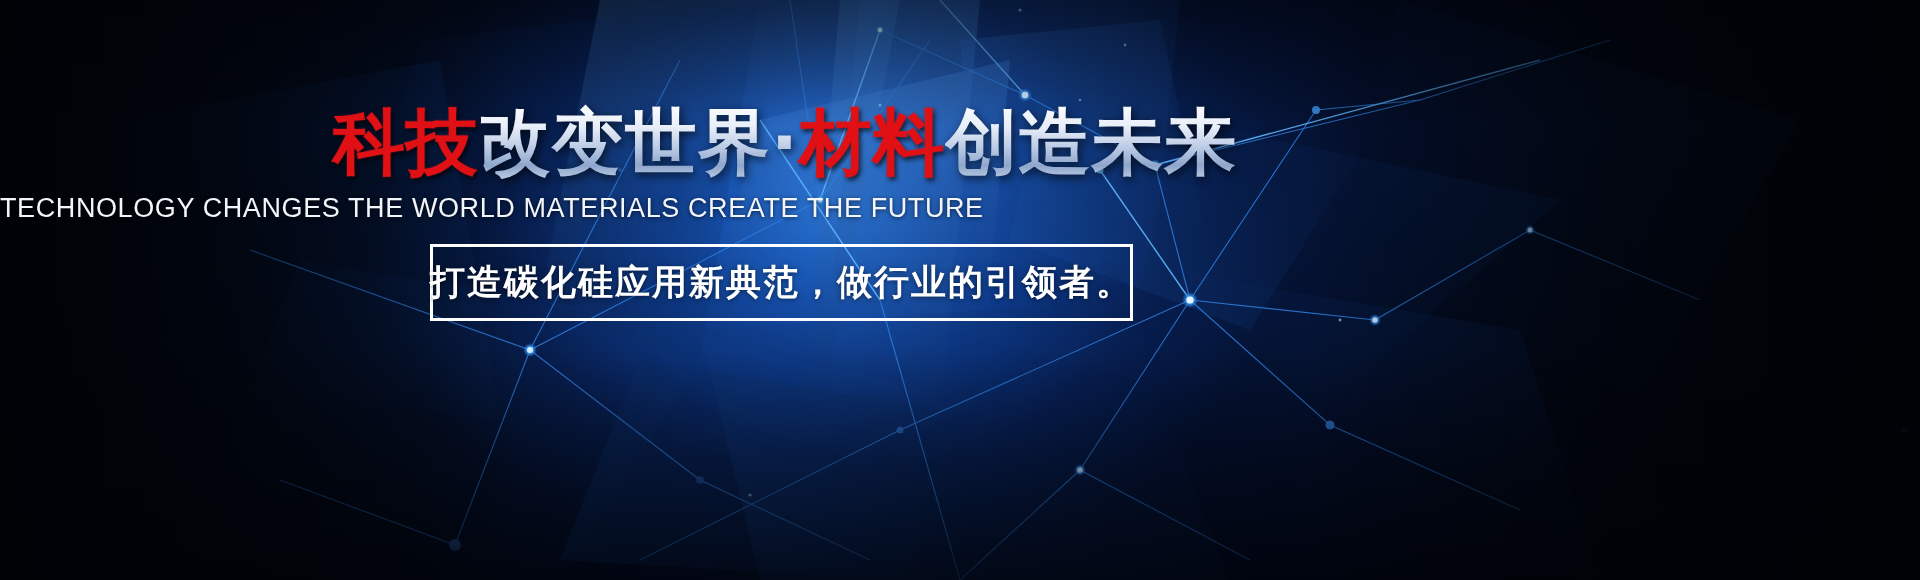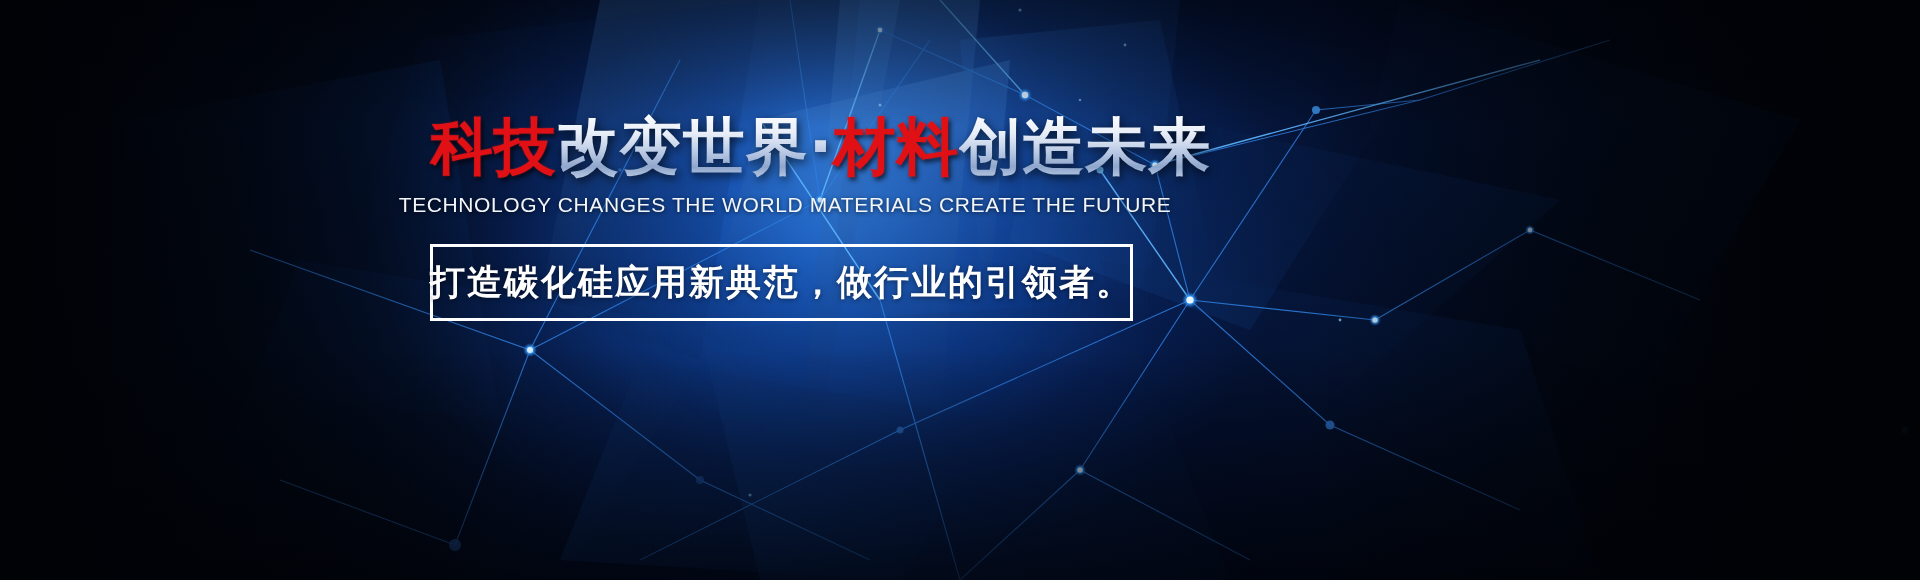--- a/index.html
+++ b/index.html
@@ -70,30 +70,29 @@
     left: 0;
     top: 0;
     width: 1920px;
     height: 580px;
     z-index: 5;
   }
 
   .title-row {
     position: absolute;
     left: 0;
-    top: 116px;
+    top: 106px;
     width: 1570px;
     text-align: center;
     white-space: nowrap;
-    font-size: 62px;
+    font-size: 72px;
     font-weight: bold;
     letter-spacing: 1px;
     line-height: 1;
     font-family: "DejaVu Sans", "Liberation Sans", sans-serif;
-    padding-left: 36px;
   }
   .seg { display: inline; }
   .seg-red {
     color: #e01015;
     text-shadow: 0 0 2px rgba(255,40,40,0.55), 2px 3px 5px rgba(0,0,0,0.75);
   }
   .seg-silver {
     background: linear-gradient(to bottom, #ffffff 0%, #e8eef8 32%, #b9c9e4 58%, #8fa6cc 78%, #c9d7ea 100%);
     -webkit-background-clip: text;
     background-clip: text;
@@ -101,24 +100,24 @@
     -webkit-text-fill-color: transparent;
     text-shadow: none;
     filter: drop-shadow(2px 3px 5px rgba(0,0,0,0.7));
   }
 
   .subtitle {
     position: absolute;
     left: 0;
     top: 193px;
     width: 1570px;
-    text-align: center;
+    text-align: left;
     white-space: nowrap;
     color: #f2f5fa;
-    font-size: 21px;
+    font-size: 27px;
     letter-spacing: 0.6px;
     font-family: "Liberation Sans", sans-serif;
     text-shadow: 0 1px 4px rgba(0,0,0,0.65);
   }
 
   .slogan-box {
     position: absolute;
     left: 430px;
     top: 244px;
     width: 703px;

